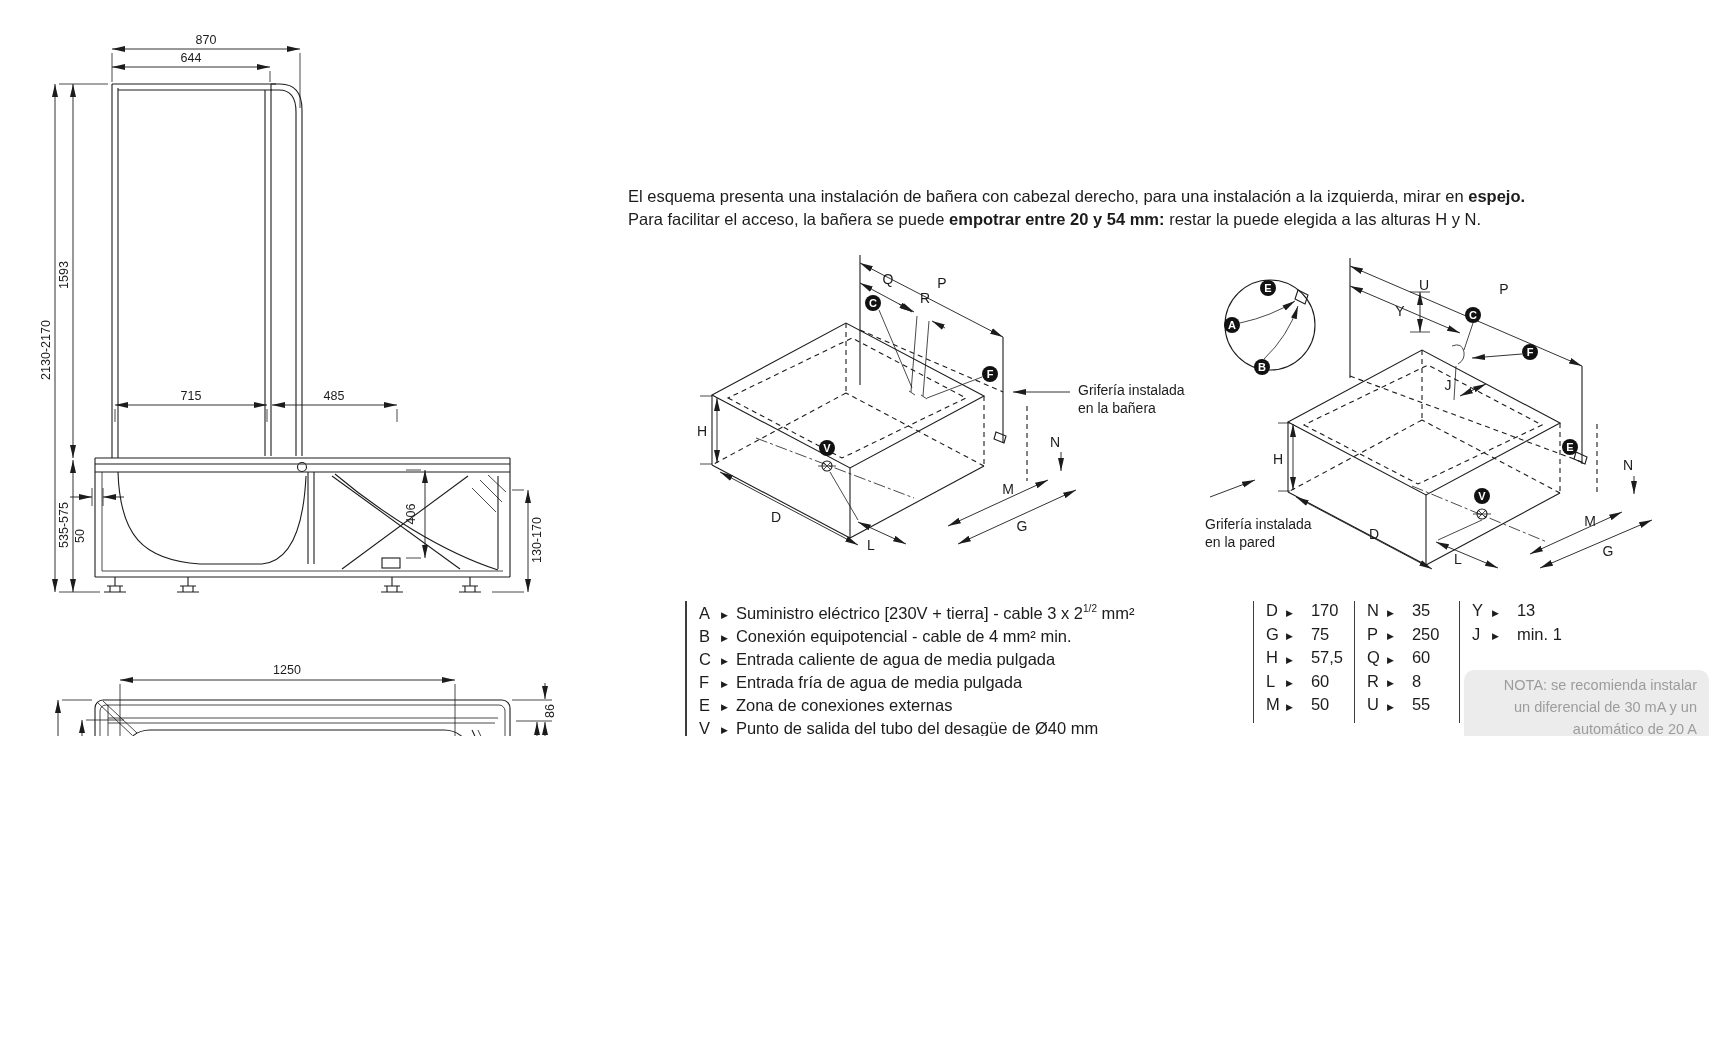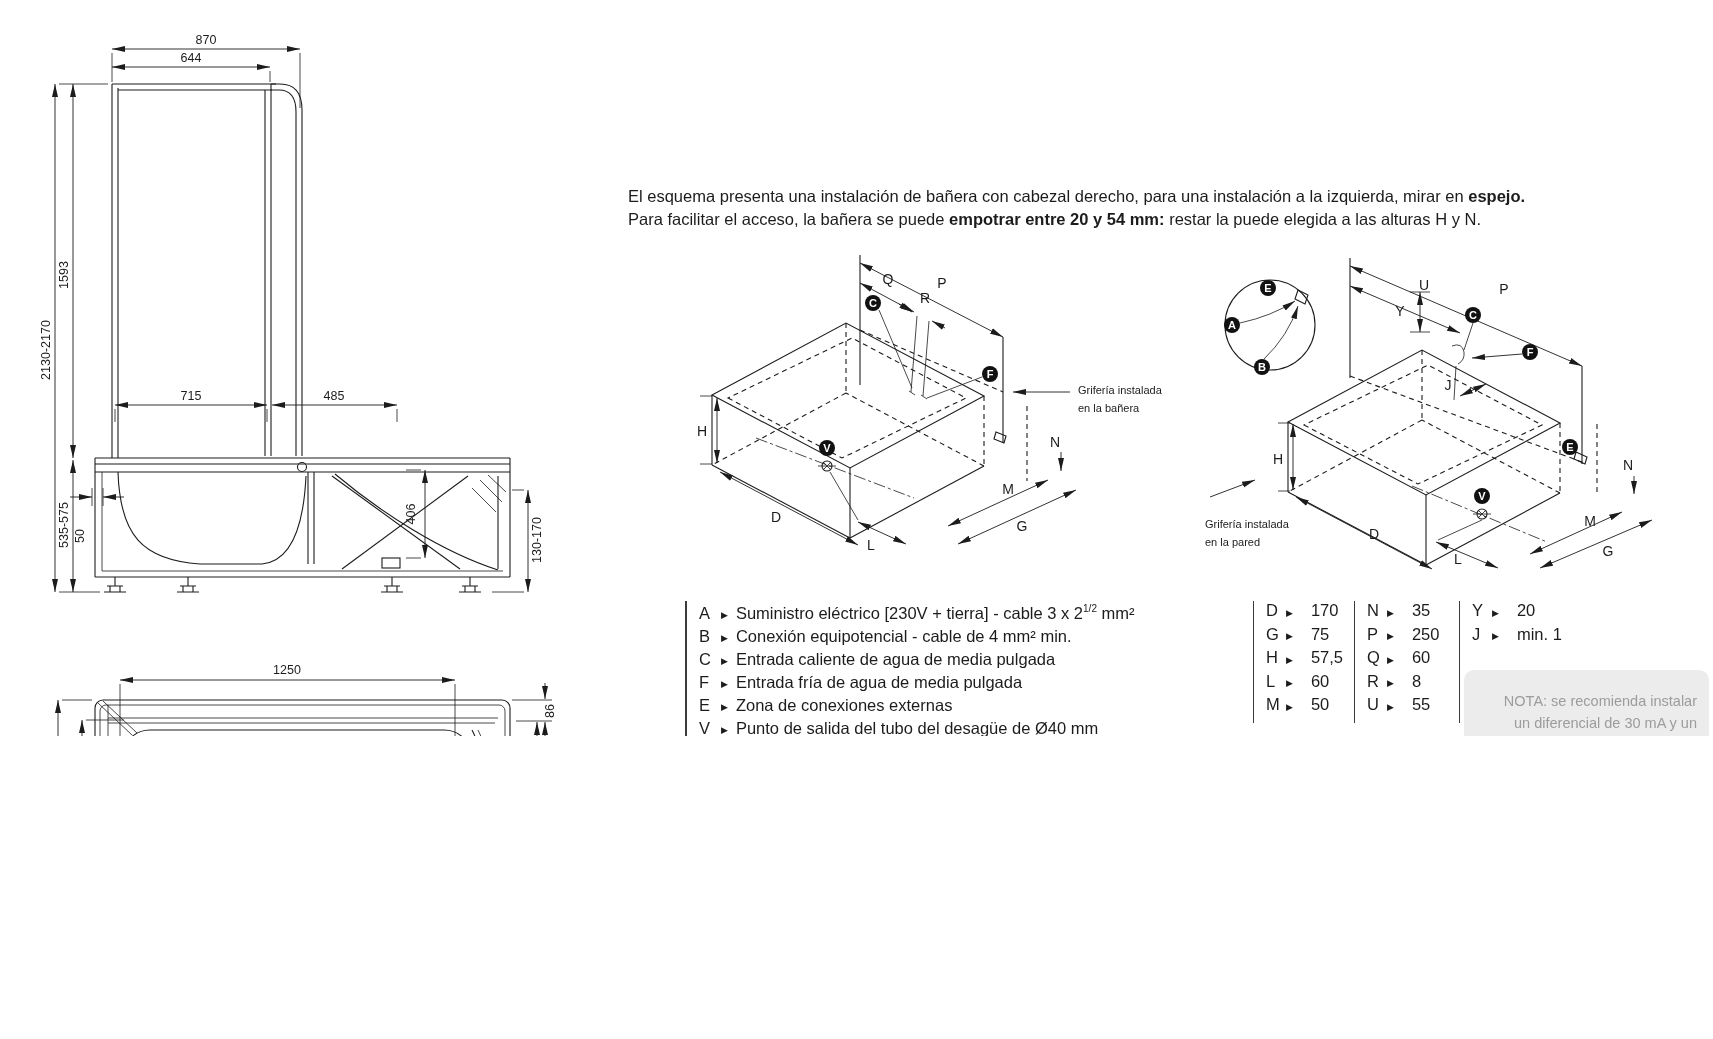--- a/index.html
+++ b/index.html
@@ -13,37 +13,37 @@
   .dd{stroke-dasharray:12 3 3 3;stroke-width:0.8 !important;}
   .dml{stroke:#1c1c1c;stroke-width:0.9;fill:none;}
   svg text{font-family:"Liberation Sans",sans-serif;font-size:12.5px;fill:#1c1c1c;}
   text.lt{font-size:14px;}
   g.cl circle{fill:#111;stroke:none;}
   g.cl text{fill:#fff;font-size:11px;font-weight:bold;}
   
   #intro{position:absolute;left:628px;top:185px;width:1085px;font-size:16.5px;line-height:22.5px;white-space:nowrap;}
   #intro b{font-weight:bold;}
   
-  .iso-caption{position:absolute;font-size:11px;line-height:17.5px;}
+  .iso-caption{position:absolute;font-size:14px;line-height:17.5px;}
   
   #legend{position:absolute;left:685px;top:601px;border-left:2px solid #3c3c3c;padding:2px 0 2px 12px;}
   .legend-row{display:flex;align-items:baseline;height:23px;font-size:16.5px;white-space:nowrap;}
   .lkey{display:inline-block;width:22px;}
   .tri{font-size:9px;margin:0 8px 0 0;align-self:center;}
   sup{font-size:10px;}
   
   #dim-table{position:absolute;left:1253px;top:601px;display:flex;}
   .tcol{border-left:1.5px solid #3c3c3c;padding-left:12px;min-height:122px;}
   .tcol1{width:88px;} .tcol2{width:92px;} .tcol3{width:120px;}
   .trow{display:flex;align-items:baseline;height:23.5px;font-size:16.5px;white-space:nowrap;}
   .tkey{display:inline-block;width:20px;}
   .tval{margin-left:10px;}
   
   #note-box{position:absolute;left:1464px;top:670px;width:245px;height:74px;background:#ececec;
-            border-radius:10px;padding:20px 12px 0 8px;box-sizing:border-box;
+            border-radius:10px;padding:4px 12px 0 8px;box-sizing:border-box;
             font-size:14.5px;line-height:22px;color:#9c9c9c;text-align:right;}
 </style>
 </head>
 <body>
 
 <div id="stage">
 
   <svg id="fv" style="left:40px;top:20px" width="520" height="600" viewBox="0 0 520 600">
     <defs>
       <marker id="arr" markerWidth="14" markerHeight="10" refX="13" refY="4" orient="auto-start-reverse" markerUnits="userSpaceOnUse">
@@ -468,21 +468,21 @@
       <div class="trow">
           <span class="tkey">U</span>
           <span class="tri">▶</span>
           <span class="tval">55</span>
         </div>
     </div>
     <div class="tcol tcol3">
       <div class="trow">
           <span class="tkey">Y</span>
           <span class="tri">▶</span>
-          <span class="tval">20</span>
+          <span class="tval">13</span>
         </div>
       <div class="trow">
           <span class="tkey">J</span>
           <span class="tri">▶</span>
           <span class="tval">min. 1</span>
         </div>
     </div>
   </div>
 
   <div id="note-box">

